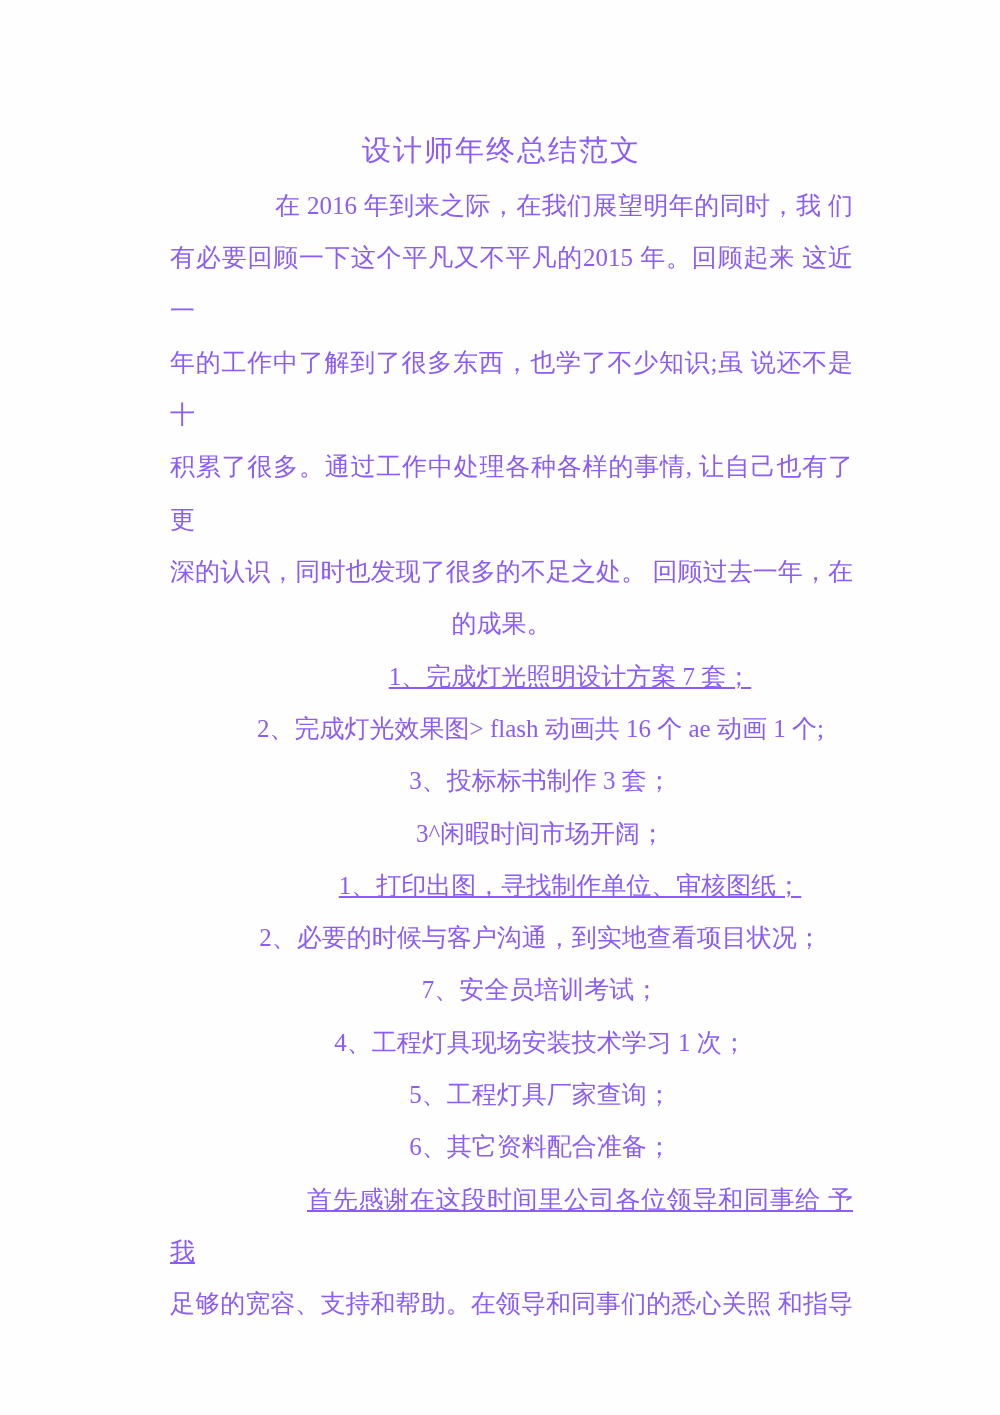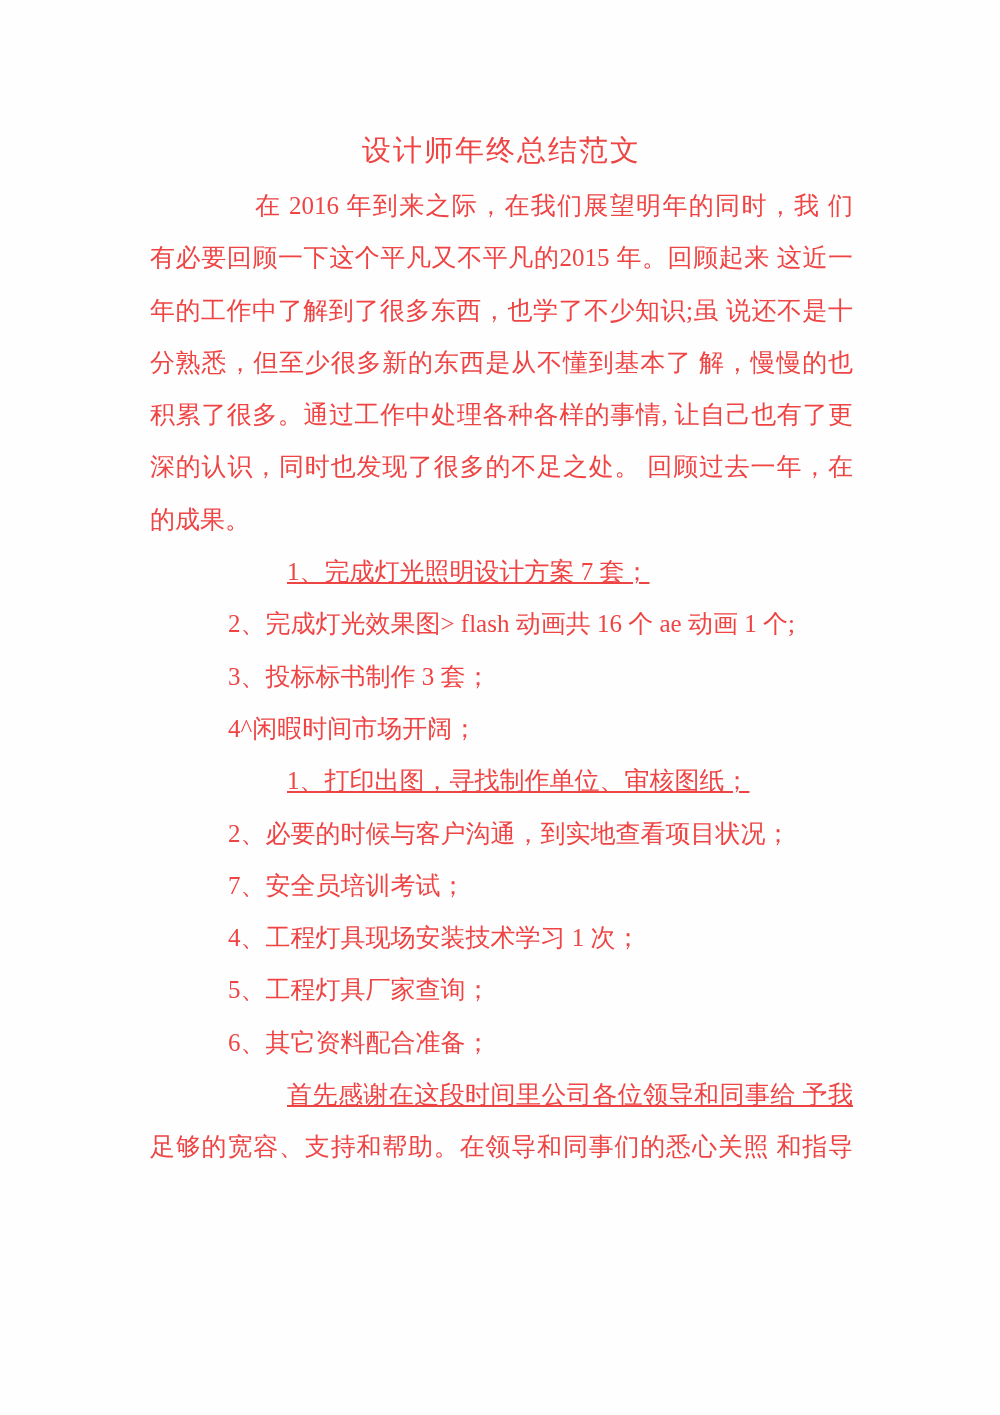--- a/index.html
+++ b/index.html
@@ -5,21 +5,21 @@
   html, body {
     margin: 0;
     padding: 0;
     background: #ffffff;
   }
   .page {
     position: relative;
     width: 1000px;
     height: 1415px;
     background: #fefefe;
-    color: #ef4444;
+    color: #8b5cf6;
     font-family: "Liberation Serif", "DejaVu Serif", serif;
     overflow: hidden;
   }
   .doc-title {
     margin: 0;
     padding-top: 128px;
     width: 703px;
     margin-left: 150px;
     text-align: center;
     font-size: 29px;
@@ -28,54 +28,54 @@
     line-height: 44px;
     white-space: pre-wrap;
   }
   .doc-body {
     width: 703px;
     margin: 8px 0 0 150px;
     font-size: 25px;
     line-height: 52.3px;
   }
   .line {
-    text-align: left;
+    text-align: center;
     white-space: pre-wrap;
     min-height: 52.3px;
   }
   
   .just {
     text-align: justify;
     text-align-last: justify;
+    margin-left: 20px;
   }
   
   .ind-first { text-indent: 105px; }
   
   .ind-a { text-indent: 137px; text-decoration: underline; }
   
   .ind-b { text-indent: 78px; }
 </style>
 </head>
 <body>
 
 <div class="page">
   <h1 class="doc-title">设计师年终总结范文</h1>
 
   <div class="doc-body">
     <div class="line just ind-first">在 2016 年到来之际，在我们展望明年的同时，我 们</div>
     <div class="line just">有必要回顾一下这个平凡又不平凡的2015 年。回顾起来 这近一</div>
     <div class="line just">年的工作中了解到了很多东西，也学了不少知识;虽 说还不是十</div>
-    <div class="line just">分熟悉，但至少很多新的东西是从不懂到基本了 解，慢慢的也</div>
     <div class="line just">积累了很多。通过工作中处理各种各样的事情, 让自己也有了更</div>
     <div class="line just">深的认识，同时也发现了很多的不足之处。 回顾过去一年，在</div>
     <div class="line">的成果。</div>
     <div class="line ind-a">1、完成灯光照明设计方案 7 套；</div>
     <div class="line ind-b">2、完成灯光效果图&gt; flash 动画共 16 个 ae 动画 1 个;</div>
     <div class="line ind-b">3、投标标书制作 3 套；</div>
-    <div class="line ind-b">4^闲暇时间市场开阔；</div>
+    <div class="line ind-b">3^闲暇时间市场开阔；</div>
     <div class="line ind-a">1、打印出图，寻找制作单位、审核图纸；</div>
     <div class="line ind-b">2、必要的时候与客户沟通，到实地查看项目状况；</div>
     <div class="line ind-b">7、安全员培训考试；</div>
     <div class="line ind-b">4、工程灯具现场安装技术学习 1 次；</div>
     <div class="line ind-b">5、工程灯具厂家查询；</div>
     <div class="line ind-b">6、其它资料配合准备；</div>
     <div class="line just ind-a">首先感谢在这段时间里公司各位领导和同事给 予我</div>
     <div class="line just">足够的宽容、支持和帮助。在领导和同事们的悉心关照 和指导</div>
   </div>
 </div>

